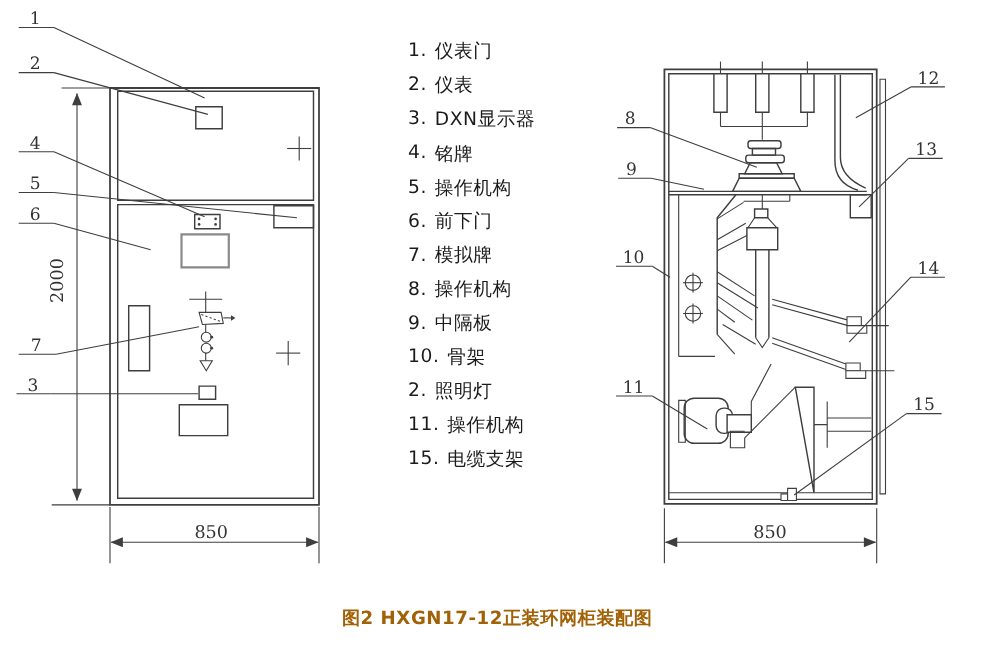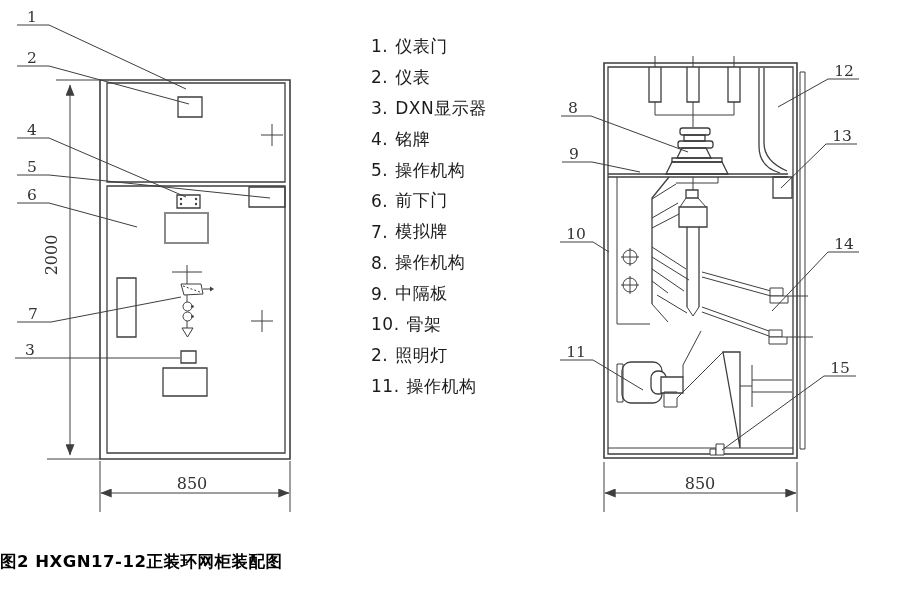--- a/index.html
+++ b/index.html
@@ -12,22 +12,22 @@
   .thin{stroke-width:1px;}
   .gray{stroke:#8a8a8a;stroke-width:2px;}
   .fillwh{fill:#fff;}
   .filled{fill:#3e3e3e;stroke:none;}
   .num{font-family:"DejaVu Serif",serif;font-size:15.5px;fill:#333;stroke:none;}
   .dimtxt{font-family:"DejaVu Serif",serif;font-size:16px;fill:#333;stroke:none;}
   .legend{position:absolute;left:371px;top:31px;}
   .legend-row{height:30.9px;display:flex;align-items:center;
               font-size:17px;color:#1b1b1b;letter-spacing:0.5px;}
   .legend-num{margin-right:7px;}
-  .caption{position:absolute;top:551px;left:0;width:100%;
-           font-size:16.5px;font-weight:bold;color:#000000;letter-spacing:0.5px;}
+  .caption{position:absolute;top:551px;left:0;width:100%;text-align:center;
+           font-size:16.5px;font-weight:bold;color:#a16207;letter-spacing:0.5px;}
 </style>
 </head>
 <body>
 
 <div class="canvas">
 
 <svg width="904" height="535" viewBox="0 0 904 535">
   <defs>
     <marker id="ah" viewBox="0 0 10 8" refX="9.5" refY="4" markerWidth="12" markerHeight="9" orient="auto-start-reverse">
       <path d="M0,0 L10,4 L0,8 Z" fill="#3e3e3e"></path>
@@ -342,17 +342,21 @@
         <span>骨架</span>
       </div>
   <div class="legend-row">
         <span class="legend-num">2.</span>
         <span>照明灯</span>
       </div>
   <div class="legend-row">
         <span class="legend-num">11.</span>
         <span>操作机构</span>
       </div>
+  <div class="legend-row">
+        <span class="legend-num">15.</span>
+        <span>电缆支架</span>
+      </div>
 </div>
 
 <div class="caption">图2 HXGN17-12正装环网柜装配图</div>
 
 </div>
 
 </body></html>

